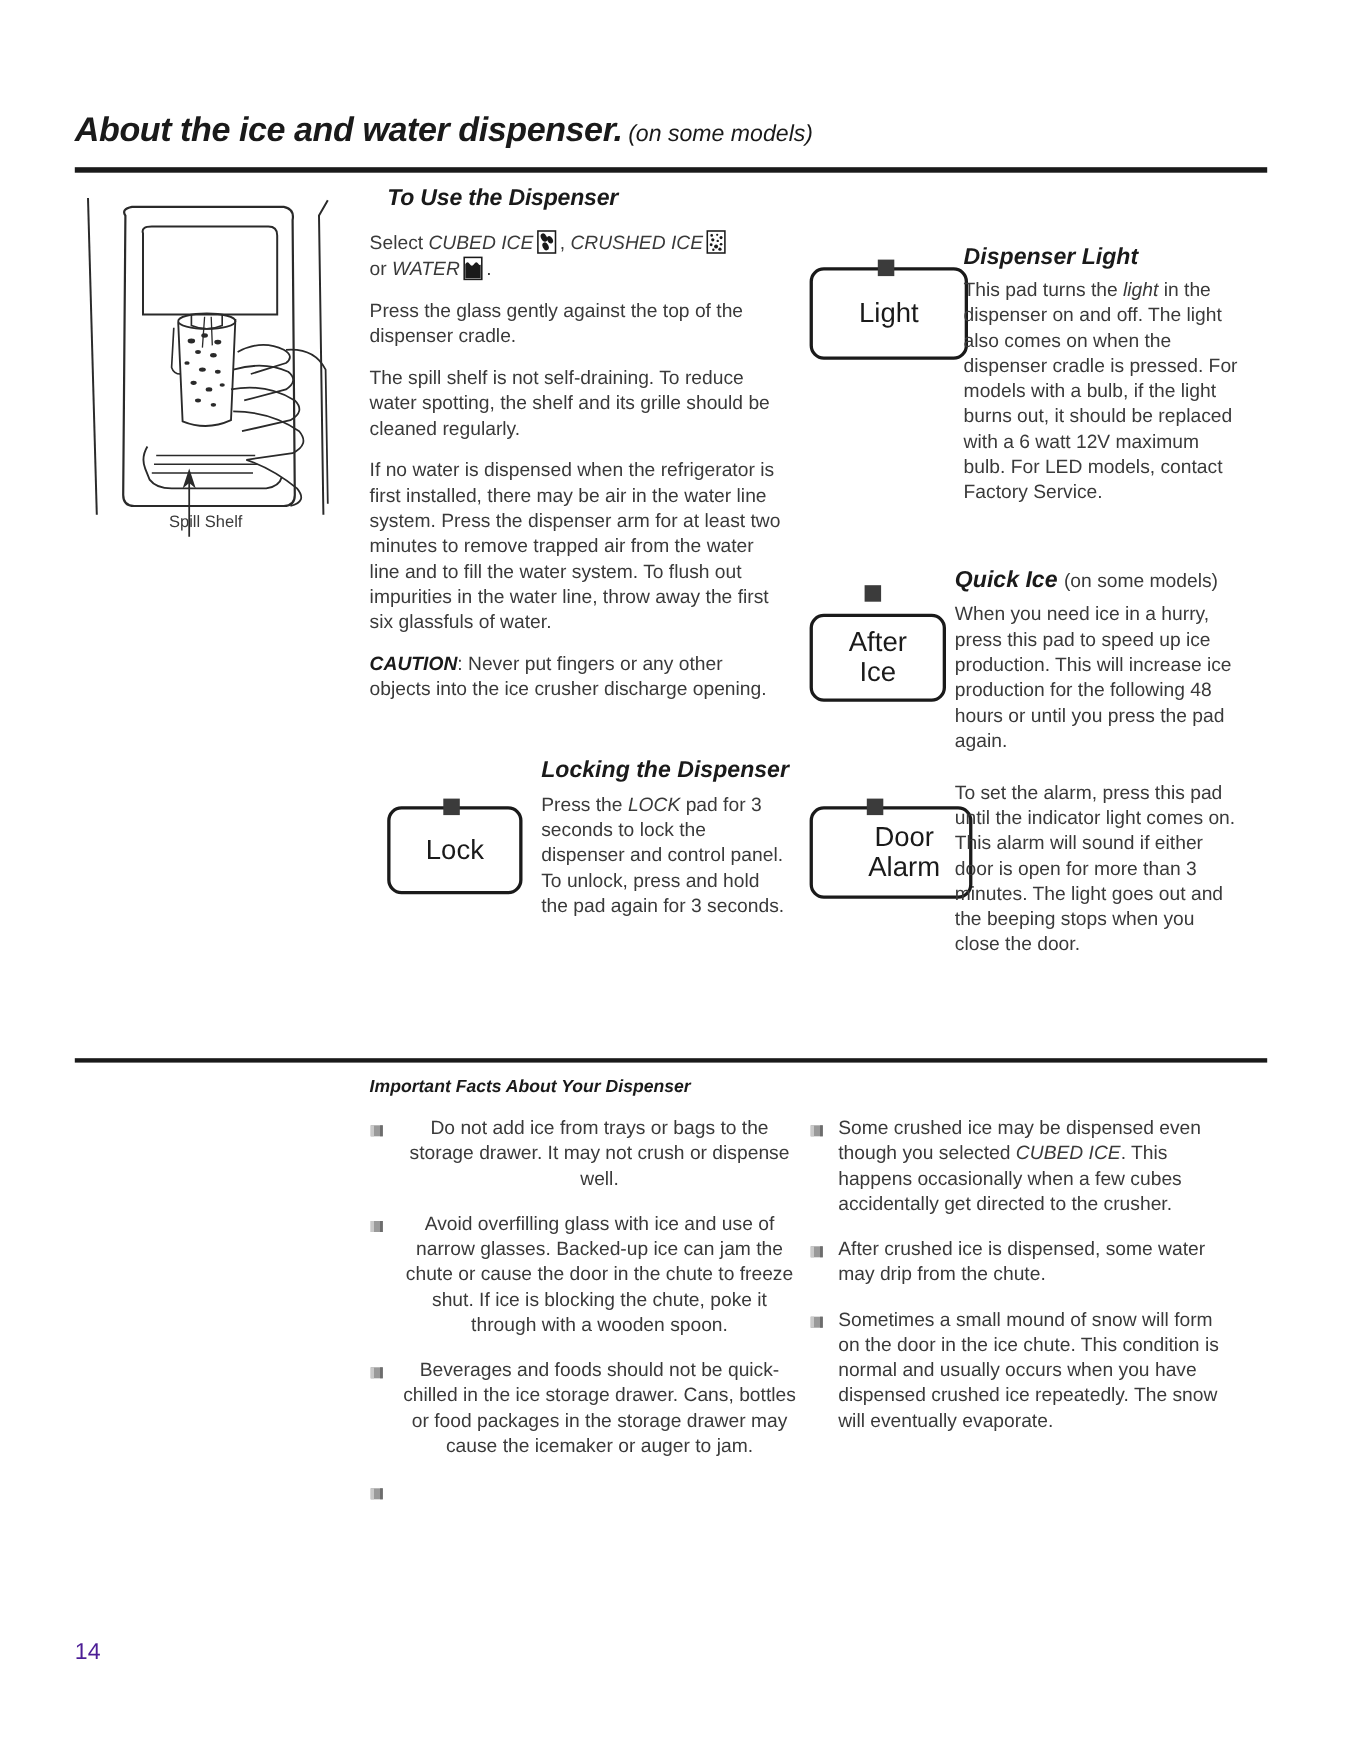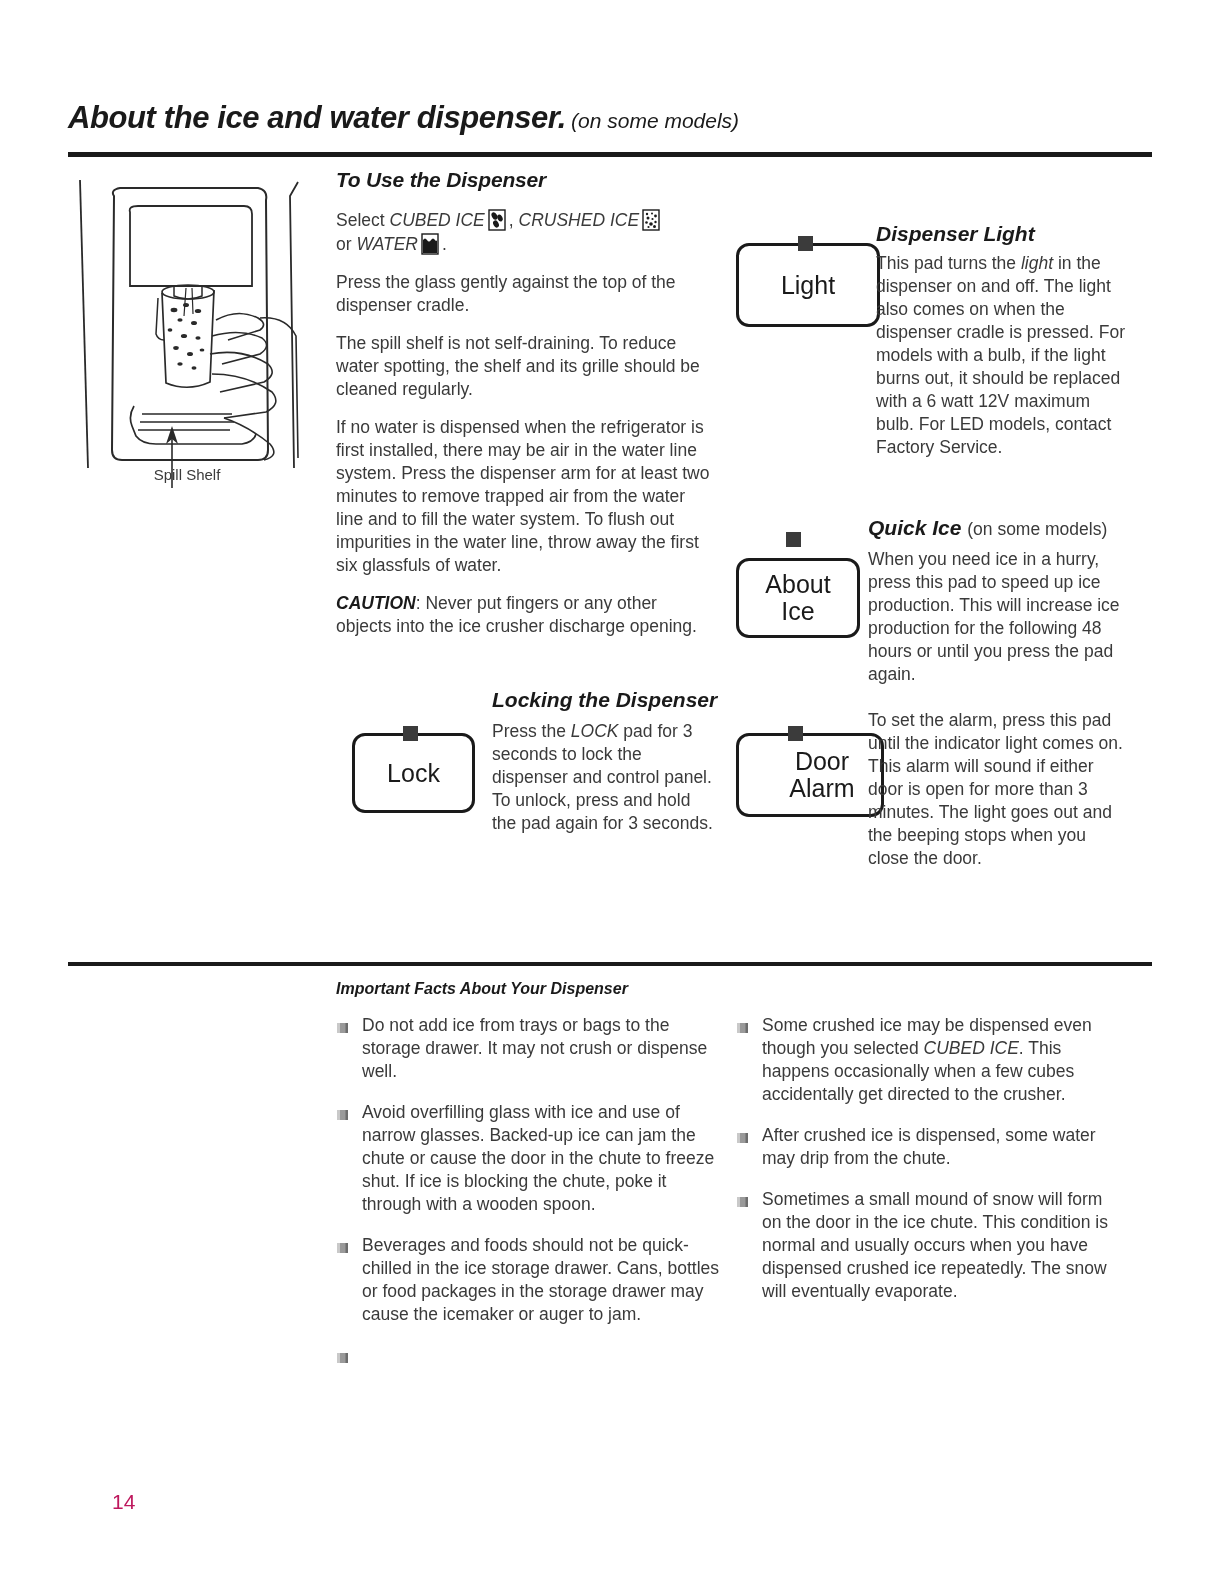--- a/index.html
+++ b/index.html
@@ -84,21 +84,21 @@
     left: 336px;
     top: 168px;
     width: 380px;
   }
 
   h2.section-title {
     font-style: italic;
     font-weight: bold;
     font-size: 21px;
     color: #1a1a1a;
-    margin: 0 0 16px 0;
+    margin: 0 0 16px 16px;
     letter-spacing: -0.2px;
   }
 
   p.body {
     font-size: 17.5px;
     line-height: 23px;
     margin: 0 0 15px 0;
     color: #3a3a3a;
   }
   p.body:last-child { margin-bottom: 0; }
@@ -208,21 +208,21 @@
     font-weight: bold;
     font-size: 16px;
     color: #1a1a1a;
   }
   .facts-col {
     position: absolute;
     font-size: 17.5px;
     line-height: 23px;
     color: #3a3a3a;
   }
-  #facts-left  { left: 336px; top: 1014px; width: 392px; }
+  #facts-left  { left: 336px; top: 1014px; width: 392px; text-align: center; }
   #facts-right { left: 736px; top: 1014px; width: 390px; }
 
   ul.facts {
     list-style: none;
     margin: 0;
     padding: 0;
   }
   ul.facts li {
     position: relative;
     padding-left: 26px;
@@ -237,22 +237,21 @@
     height: 14px;
     display: block;
   }
 
   
   .page-number {
     position: absolute;
     left: 68px;
     top: 1490px;
     font-size: 21px;
-    color: #be185d;
-    margin-left: 44px;
+    color: #4c1d95;
   }
 </style>
 </head>
 <body>
 
 <div class="page">
 
   <div class="header">
     <span class="header-title">About the ice and water dispenser.</span><span class="header-sub">(on some models)</span>
   </div>
@@ -348,21 +347,21 @@
   <div class="pad" id="pad-light">
     <span>Light</span>
   </div>
   <div class="pad-text" id="txt-light">
     <span class="pad-head">Dispenser Light</span>
     <span>This pad turns the </span><span class="it">light</span><span> in the dispenser on and off. The light also comes on when the dispenser cradle is pressed. For models with a bulb, if the light burns out, it should be replaced with a 6 watt 12V maximum bulb. For LED models, contact Factory Service.</span>
   </div>
 
   <div class="pad-led" id="led-quick"></div>
   <div class="pad" id="pad-quick">
-    <span><span>About</span><br><span>Ice</span></span>
+    <span><span>After</span><br><span>Ice</span></span>
   </div>
   <div class="pad-text" id="txt-quick">
     <span class="pad-head"><span>Quick Ice</span> <span class="normal">(on some models)</span></span>
     <span>When you need ice in a hurry, press this pad to speed up ice production. This will increase ice production for the following 48 hours or until you press the pad again.</span>
   </div>
 
   <div class="pad-led" id="led-lock"></div>
   <div class="pad" id="pad-lock">
     <span>Lock</span>
   </div>

